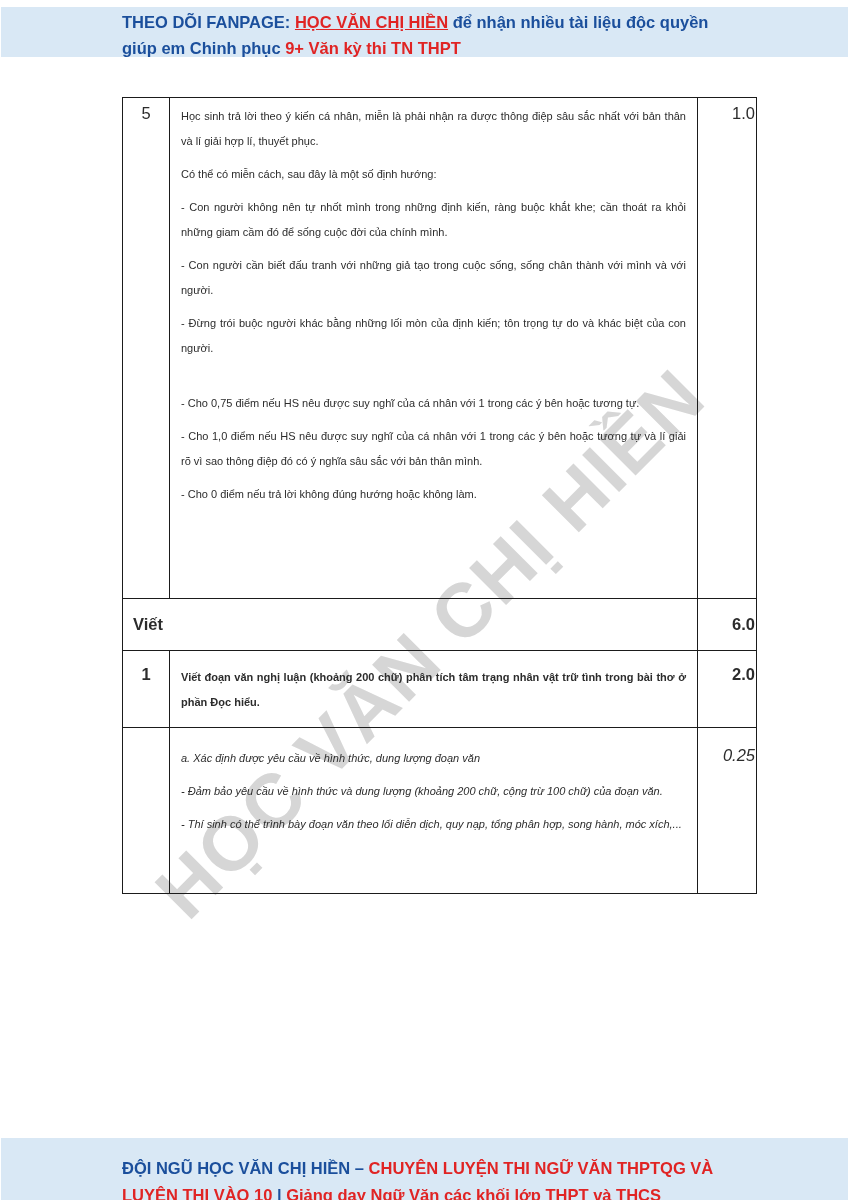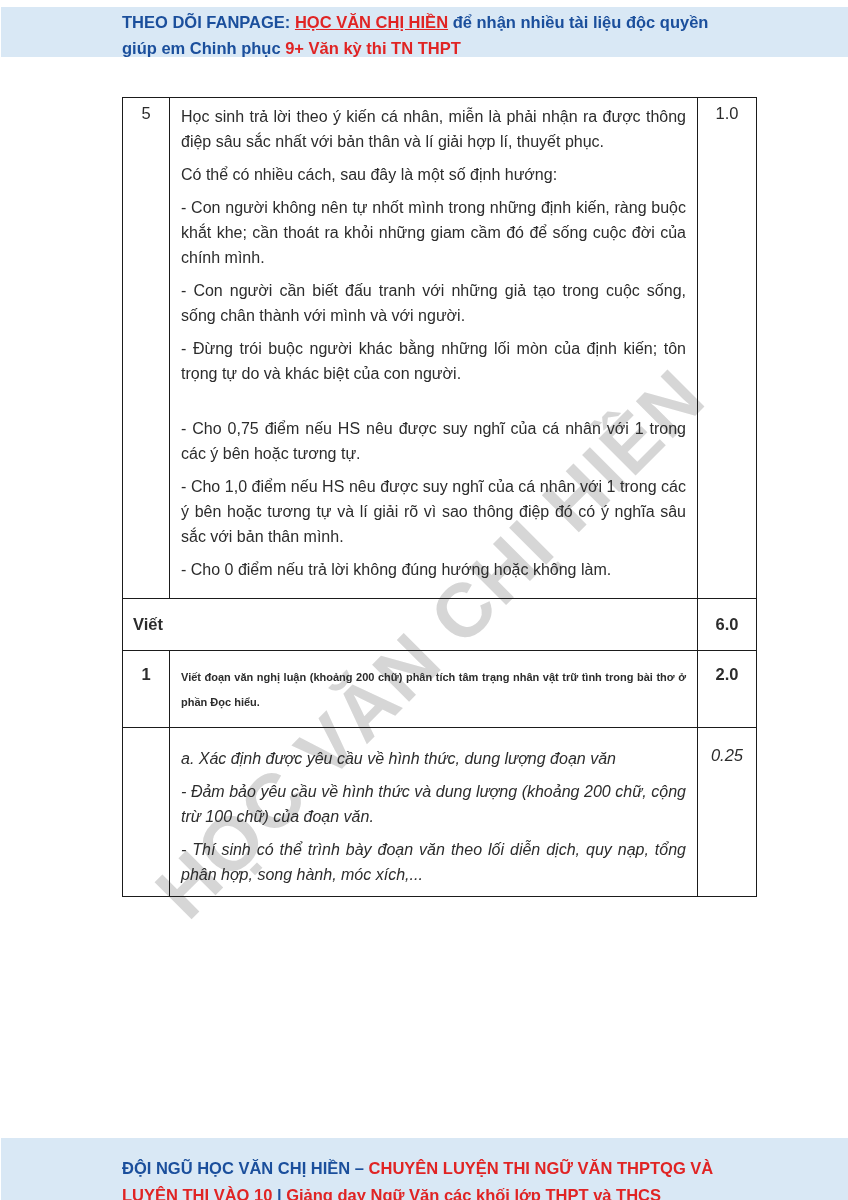--- a/index.html
+++ b/index.html
@@ -33,23 +33,23 @@
   table.rubric{
     position:absolute;left:122px;top:97px;z-index:1;
     border-collapse:collapse;table-layout:fixed;background:transparent;
   }
   table.rubric td{
     border:1.6px solid #1b1b1b;vertical-align:top;overflow:hidden;
     color:#2c2c2c;
   }
   td.cell-num{width:44px;text-align:center;font-size:16.5px;}
   td.cell-content{width:505px;padding-left:11px;padding-right:11px;}
-  td.cell-score{width:56px;text-align:center;font-size:16.5px;}
+  td.cell-score{width:56px;text-align:right;font-size:16.5px;}
   .cell-content p{
-    margin:0 0 8px 0;font-size:16px;line-height:25px;text-align:justify;
+    margin:0 0 8px 0;font-size:11px;line-height:25px;text-align:justify;
   }
   .cell-content p.spacer{height:22px;margin:0;}
   
   tr.r-q5  > td{padding-top:6px;}
   tr.r-task> td{padding-top:14px;}
   tr.r-sub > td{padding-top:18px;}
   tr.r-sec > td{vertical-align:middle;padding-top:0;}
   tr.r-sec td.cell-section{font-weight:bold;font-size:16.5px;padding-left:10px;}
   tr.r-sec td.cell-score,
   tr.r-task td{font-weight:bold;}
@@ -70,21 +70,21 @@
 
 <div class="watermark">HỌC VĂN CHỊ HIỀN</div>
 
 <table class="rubric">
   <tbody>
 
     <tr class="r-q5 row-h-q5">
       <td class="cell-num">5</td>
       <td class="cell-content">
         <p>Học sinh trả lời theo ý kiến cá nhân, miễn là phải nhận ra được thông điệp sâu sắc nhất với bản thân và lí giải hợp lí, thuyết phục.</p>
-        <p>Có thể có nhiều cách, sau đây là một số định hướng:</p>
+        <p>Có thể có miễn cách, sau đây là một số định hướng:</p>
         <p>- Con người không nên tự nhốt mình trong những định kiến, ràng buộc khắt khe; cần thoát ra khỏi những giam cầm đó để sống cuộc đời của chính mình.</p>
         <p>- Con người cần biết đấu tranh với những giả tạo trong cuộc sống, sống chân thành với mình và với người.</p>
         <p>- Đừng trói buộc người khác bằng những lối mòn của định kiến; tôn trọng tự do và khác biệt của con người.</p>
         <p class="spacer"></p>
         <p>- Cho 0,75 điểm nếu HS nêu được suy nghĩ của cá nhân với 1 trong các ý bên hoặc tương tự.</p>
         <p>- Cho 1,0 điểm nếu HS nêu được suy nghĩ của cá nhân với 1 trong các ý bên hoặc tương tự và lí giải rõ vì sao thông điệp đó có ý nghĩa sâu sắc với bản thân mình.</p>
         <p>- Cho 0 điểm nếu trả lời không đúng hướng hoặc không làm.</p>
       </td>
       <td class="cell-score">1.0</td>
     </tr>

